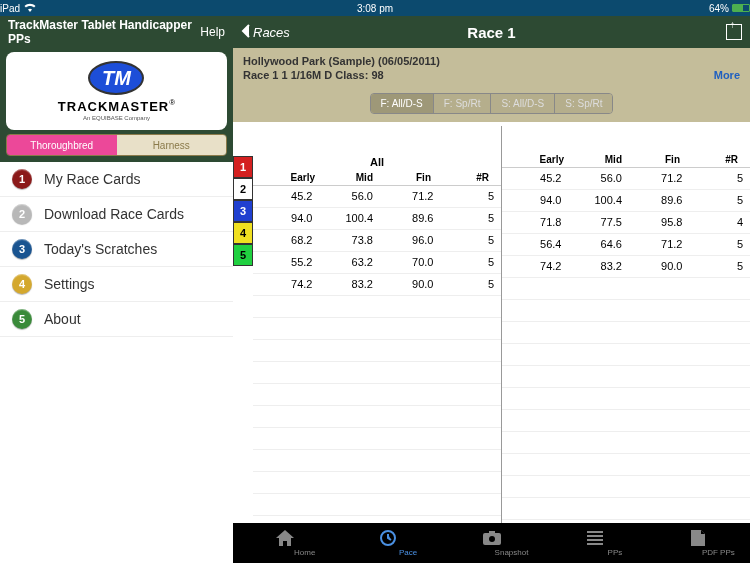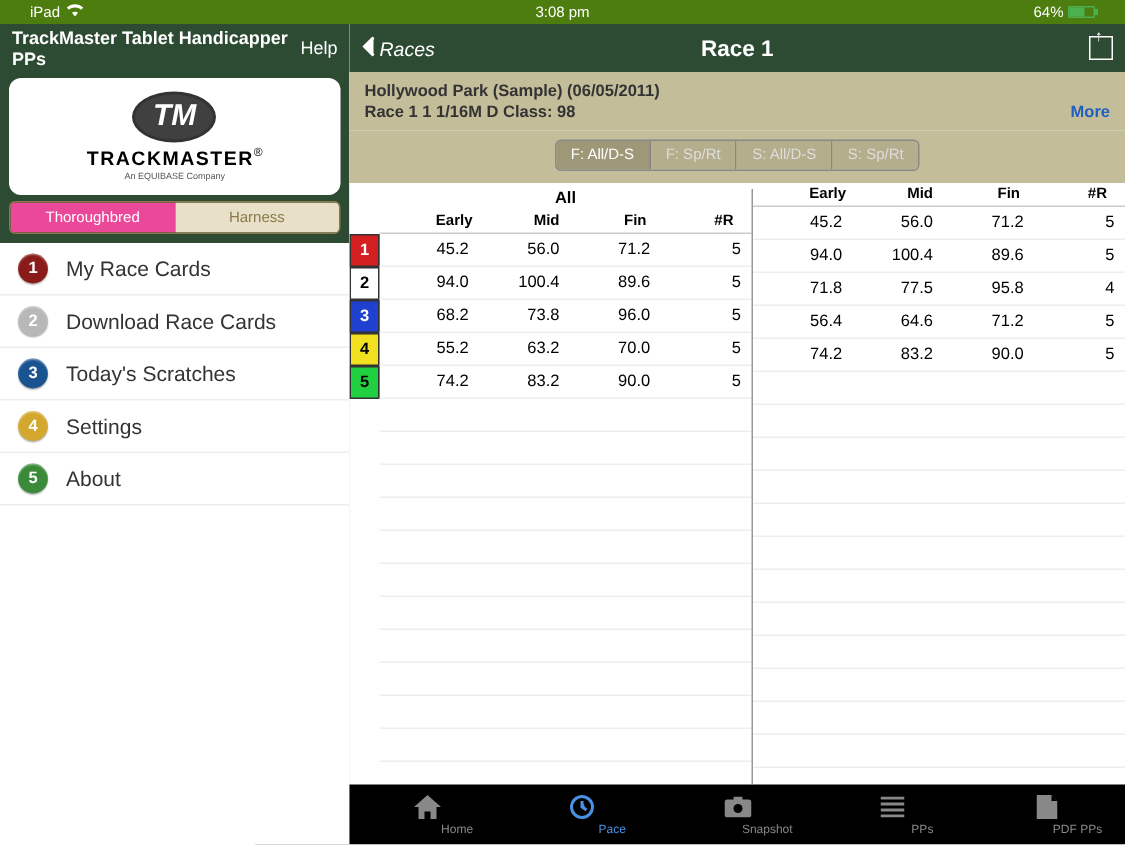--- a/index.html
+++ b/index.html
@@ -1,35 +1,35 @@
 <!DOCTYPE html>
 <html><head>
 <meta charset="utf-8">
 <style>
 * { margin: 0; padding: 0; box-sizing: border-box; font-family: -apple-system, Helvetica, Arial, sans-serif; }
 body { width: 750px; height: 563px; overflow: hidden; background: #f5f5f5; }
 
-.status-bar { height: 16px; background: #4d7c0f; color: #fff; display: flex; align-items: center; padding: 0 20px; font-size: 10px; justify-content: space-between; }
+.status-bar { height: 16px; background: #0c4a6e; color: #fff; display: flex; align-items: center; padding: 0 0; font-size: 10px; justify-content: space-between; }
 .status-left { display: flex; align-items: center; gap: 4px; }
 .status-center { position: absolute; left: 50%; transform: translateX(-50%); }
 .status-right { display: flex; align-items: center; gap: 3px; }
 .battery { width: 18px; height: 8px; border: 1px solid #4caf50; border-radius: 1px; position: relative; }
 .battery::after { content: ''; position: absolute; right: -3px; top: 1px; width: 2px; height: 4px; background: #4caf50; }
 .battery-fill { height: 100%; width: 64%; background: #4caf50; }
 
 .app-container { display: flex; height: 547px; }
 
 .sidebar { width: 233px; background: #2d4a33; display: flex; flex-direction: column; }
 .sidebar-header { height: 32px; display: flex; align-items: center; justify-content: space-between; padding: 0 8px; color: #fff; font-size: 12px; font-weight: 500; }
 .sidebar-header-title { font-weight: 600; }
 .help-link { color: #fff; font-size: 12px; }
 
 .logo-card { background: #fff; margin: 4px 6px; border-radius: 8px; padding: 8px; display: flex; align-items: center; justify-content: center; height: 78px; }
 .logo-inner { display: flex; flex-direction: column; align-items: center; }
-.logo-tm { width: 56px; height: 34px; background: #404040; border-radius: 50%; display: flex; align-items: center; justify-content: center; color: #fff; font-weight: bold; font-style: italic; font-size: 20px; margin-bottom: 2px; border: 2px solid #333; }
+.logo-tm { width: 56px; height: 34px; background: #1d4ed8; border-radius: 50%; display: flex; align-items: center; justify-content: center; color: #fff; font-weight: bold; font-style: italic; font-size: 20px; margin-bottom: 2px; border: 2px solid #333; }
 .logo-text { font-size: 13px; font-weight: 600; letter-spacing: 1px; }
 .logo-sub { font-size: 6px; color: #555; }
 .logo-reg { font-size: 8px; vertical-align: super; }
 
 .segment-control { display: flex; margin: 0 6px 6px 6px; border-radius: 4px; overflow: hidden; border: 1px solid #8a7a4a; height: 22px; }
 .segment { flex: 1; display: flex; align-items: center; justify-content: center; font-size: 10px; cursor: pointer; }
 .segment.active { background: #ec4899; color: #fff; }
 .segment.inactive { background: #e8e0c8; color: #8a7a4a; }
 
 .menu-list { background: #fff; flex: 1; }
@@ -52,21 +52,21 @@
 .filter-segments { display: flex; border-radius: 4px; overflow: hidden; border: 1px solid #888; }
 .filter-seg { padding: 4px 10px; font-size: 10px; border-right: 1px solid #888; cursor: pointer; }
 .filter-seg:last-child { border-right: none; }
 .filter-seg.active { background: #9e9878; color: #fff; }
 .filter-seg.inactive { background: #b5ae8c; color: #ddd; }
 
 .data-area { flex: 1; display: flex; overflow: hidden; background: #fff; }
 .row-numbers { width: 20px; padding-top: 34px; }
 .row-num { height: 22px; display: flex; align-items: center; justify-content: center; color: #fff; font-size: 11px; font-weight: bold; border: 1px solid #333; }
 .data-tables { flex: 1; display: flex; }
-.data-table { flex: 1; }
+.data-table { flex: 1; margin-top: 30px; }
 .table-title { text-align: center; font-size: 11px; font-weight: 600; padding: 4px 0 2px 0; }
 .table-header { display: flex; padding: 0 8px; border-bottom: 1px solid #ccc; }
 .th { flex: 1; text-align: right; font-size: 10px; font-weight: 600; padding: 2px 4px; }
 .table-body { }
 .tr { display: flex; padding: 0 3px; height: 22px; align-items: center; border-bottom: 1px solid #eee; }
 .td { flex: 1; text-align: right; font-size: 11px; padding: 0 4px; }
 .divider-line { height: 22px; border-bottom: 1px solid #eee; }
 .vert-divider { width: 1px; background: #999; margin-top: 4px; }
 
 .bottom-tabs { height: 40px; background: #000; display: flex; }

